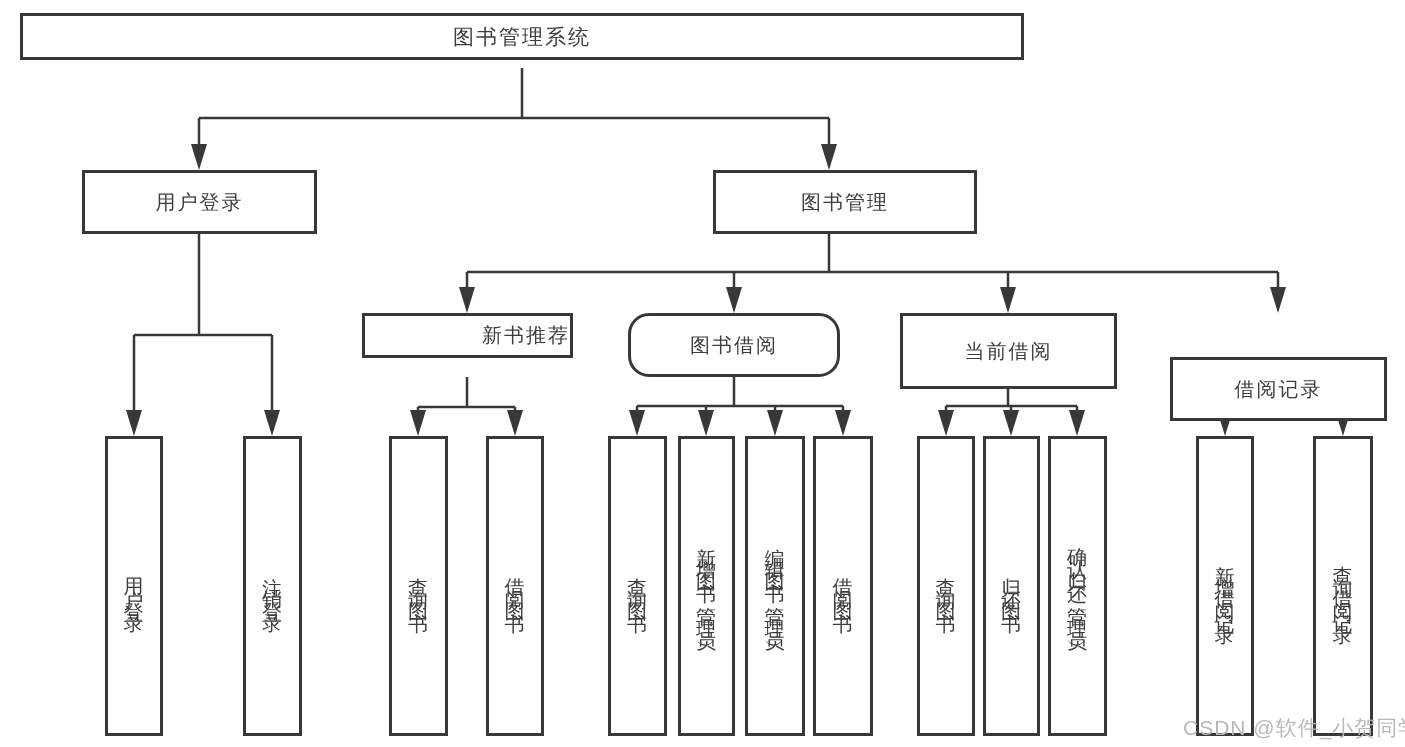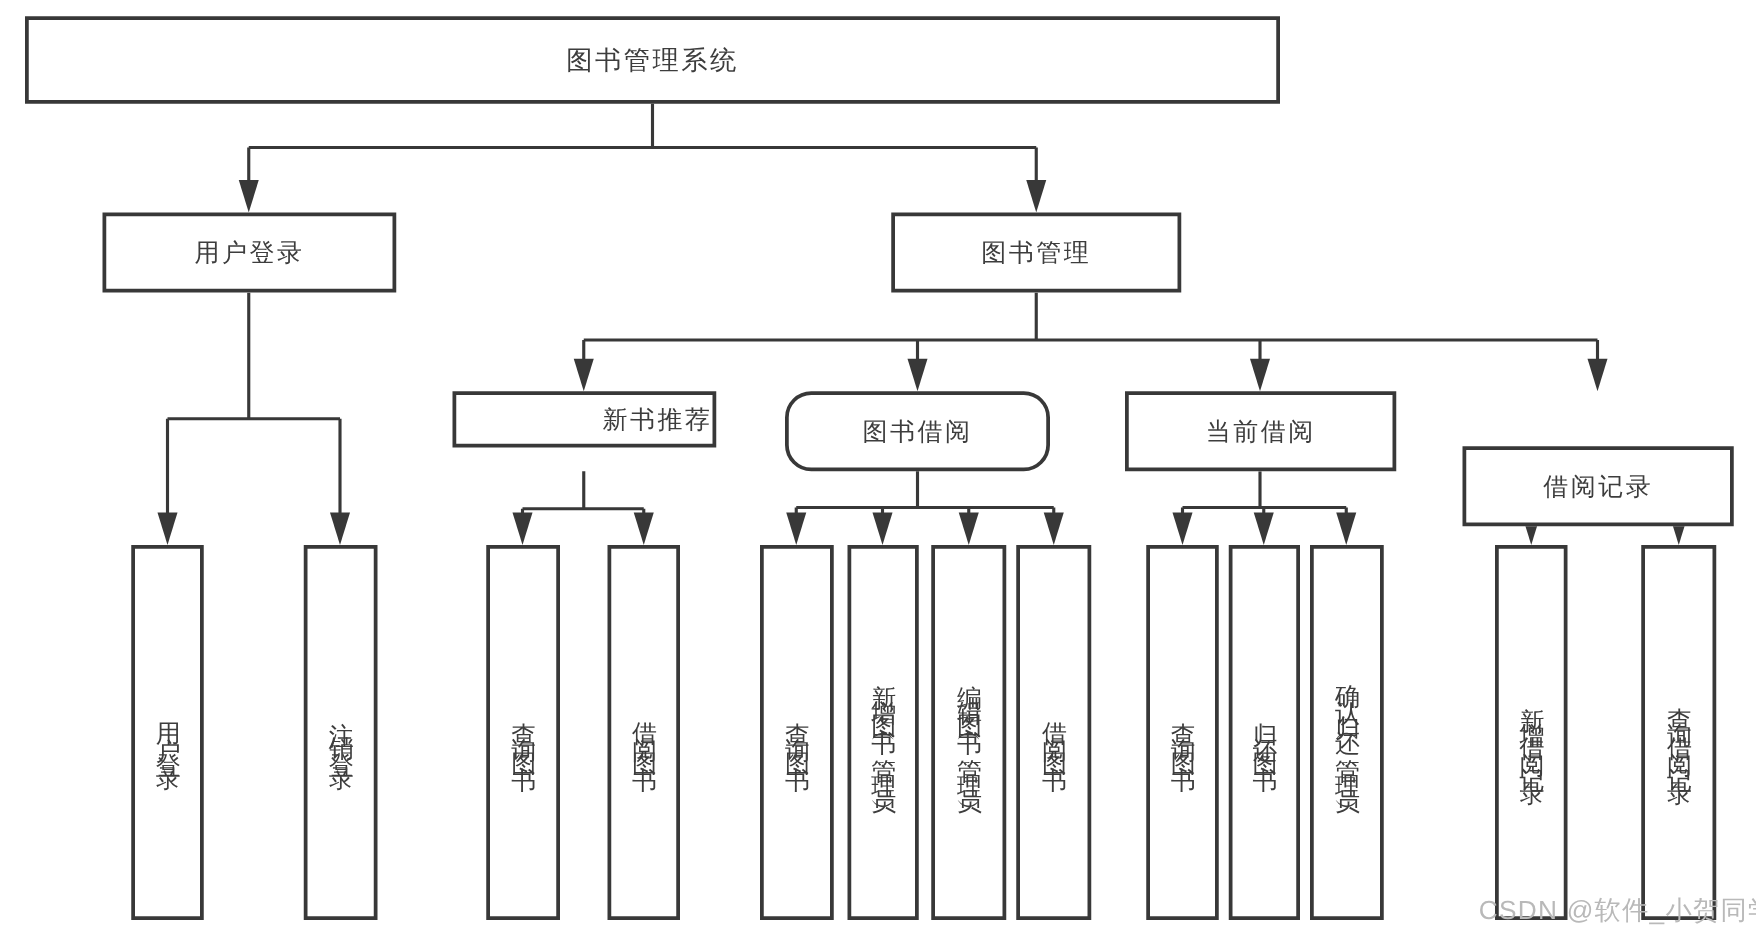--- a/index.html
+++ b/index.html
@@ -86,38 +86,38 @@
       <polygon points="767,410 783,410 775,436"></polygon>
       <polygon points="835,410 851,410 843,436"></polygon>
       <polygon points="938,410 954,410 946,436"></polygon>
       <polygon points="1003,410 1019,410 1011,436"></polygon>
       <polygon points="1069,410 1085,410 1077,436"></polygon>
       <polygon points="1217,410 1233,410 1225,436"></polygon>
       <polygon points="1335,410 1351,410 1343,436"></polygon>
     </g>
   </svg>
 
-  <div class="node h title" style="left:20px; top:13px; width:1004px; height:70px;justify-content:center;">
+  <div class="node h title" style="left:20px; top:13px; width:1004px; height:47px;justify-content:center;">
     <span>图书管理系统</span>
   </div>
 
   <div class="node h" style="left:82px; top:170px; width:235px; height:64px;">
     <span>用户登录</span>
   </div>
-  <div class="node h" style="left:713px; top:170px; width:232px; height:64px;">
+  <div class="node h" style="left:713px; top:170px; width:264px; height:64px;">
     <span>图书管理</span>
   </div>
 
   <div class="node h" style="left:362px; top:313px; width:211px; height:45px;justify-content:flex-end;">
     <span>新书推荐</span>
   </div>
   <div class="node h" style="left:628px; top:313px; width:212px; height:64px;border-radius:21px;">
     <span>图书借阅</span>
   </div>
-  <div class="node h" style="left:900px; top:313px; width:217px; height:64px;">
+  <div class="node h" style="left:900px; top:313px; width:217px; height:76px;">
     <span>当前借阅</span>
   </div>
   <div class="node h" style="left:1170px; top:313px; width:217px; height:64px;margin-top:44px;">
     <span>借阅记录</span>
   </div>
 
   <div class="node v" style="left:105px; top:436px; width:58px; height:300px;">
     <span>用户登录</span>
   </div>
   <div class="node v" style="left:243px; top:436px; width:59px; height:300px;">

